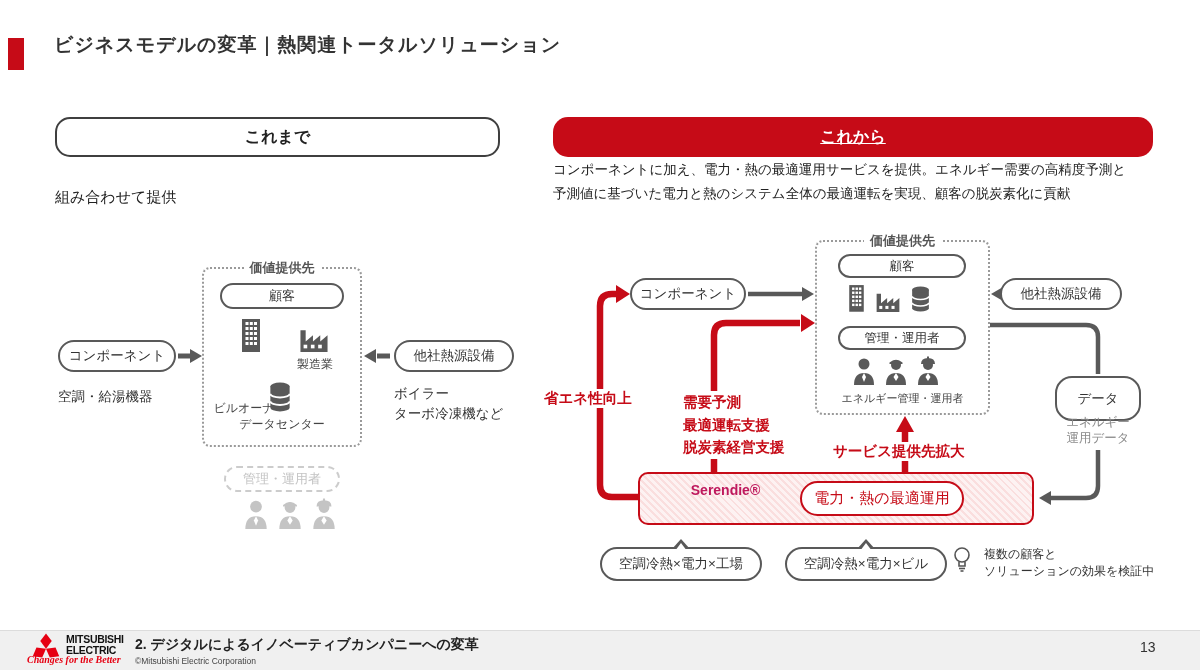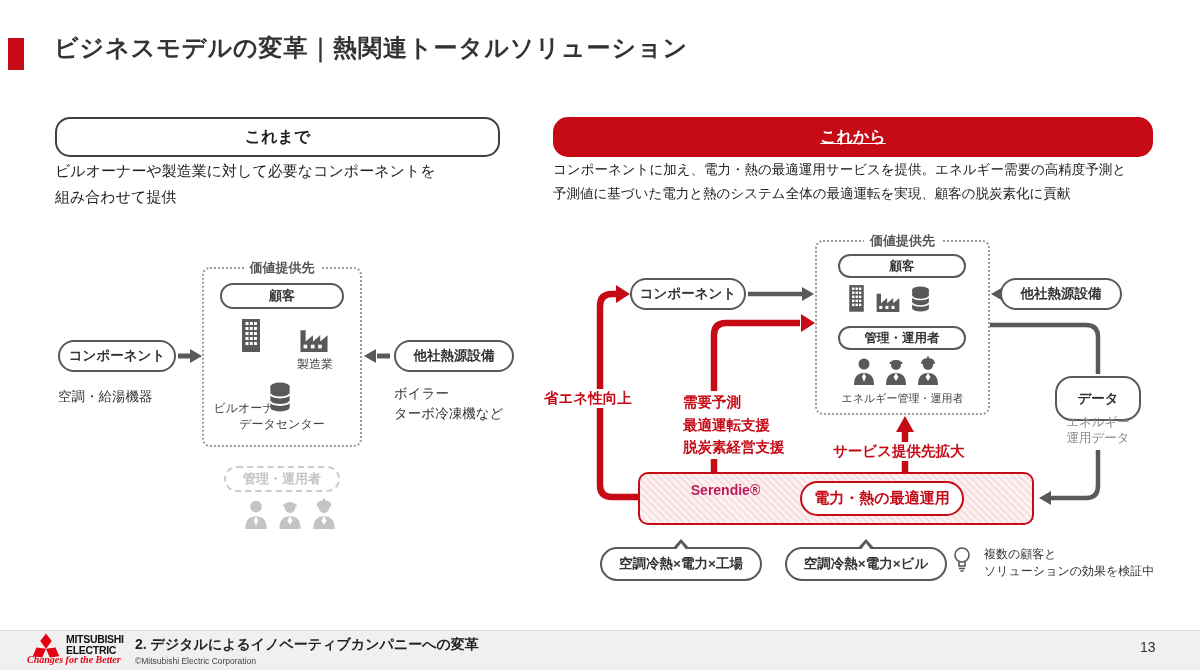--- a/index.html
+++ b/index.html
@@ -2,34 +2,34 @@
 <html><head>
 <meta charset="utf-8">
 <style>
   * { margin:0; padding:0; box-sizing:border-box; }
   html,body { width:1200px; height:670px; }
   body { font-family:"Liberation Sans","DejaVu Sans",sans-serif; background:#fff; position:relative; overflow:hidden; }
   .abs { position:absolute; }
 
   
   .title-accent { left:8px; top:38px; width:16px; height:32px; background:#c60b17; }
-  .slide-title { left:54px; top:32px; font-size:24px; font-weight:bold; color:#333; letter-spacing:1px; }
+  .slide-title { left:54px; top:32px; font-size:19px; font-weight:bold; color:#333; letter-spacing:1px; }
 
   
   .hdr-pill { height:40px; border-radius:15px; display:flex; align-items:center; justify-content:center;
               font-size:16px; font-weight:bold; }
   .hdr-before { left:55px; top:117px; width:445px; border:2px solid #3f3f3f; color:#222; background:#fff; }
   .hdr-after  { left:553px; top:117px; width:600px; background:#c60b17; color:#fff;text-decoration:underline; }
   .desc { font-size:13.5px; color:#222; line-height:1.75; }
   .desc-before { left:55px; top:158px; width:470px; font-size:15px; }
   .desc-after  { left:553px; top:158px; width:625px; }
 
   
   .pill { position:absolute; display:flex; align-items:center; justify-content:center; background:#fff;
-          border:2px solid #595959; border-radius:17px; font-weight:bold; color:#333; z-index:2; }
+          border:2px solid #595959; border-radius:17px; font-weight:normal; color:#333; z-index:2; }
   .dashed-box { position:absolute; border:2px dotted #9a9a9a; border-radius:8px; background:#fff; z-index:1; }
   .box-label { position:absolute; text-align:center; z-index:2; font-weight:bold; color:#555; font-size:13px; }
   .box-label span { background:#fff; padding:0 6px; }
   .icon-label { position:absolute; text-align:center; color:#444; z-index:2; }
   .note { position:absolute; color:#333; z-index:2; }
   .gray-note { color:#8a8a8a; }
   .red-label { position:absolute; color:#c60b17; font-weight:bold; background:#fff; z-index:3; padding:0 2px; }
   .icon { position:absolute; z-index:2; color:#595959; }
   .icon svg { display:block; }
   .ghost { color:#c4c4c4 !important; }
@@ -97,21 +97,21 @@
     <polygon points="801,314 815,323 801,332"></polygon>
     <polygon points="896,432 914,432 905,416"></polygon>
   </g>
 </svg>
 
 <div class="abs title-accent"></div>
 <h1 class="abs slide-title">ビジネスモデルの変革｜熱関連トータルソリューション</h1>
 
 <div class="abs hdr-pill hdr-before">これまで</div>
 <div class="abs desc desc-before">
-  <span>ビルオーナーや製造業に対して必要なコンポーネントを</span><br>
+  <br>
   <span>組み合わせて提供</span>
 </div>
 
 <div class="dashed-box" style="left:202px;top:267px;width:160px;height:180px;"></div>
 <div class="box-label" style="left:202px;top:259px;width:160px;"><span>価値提供先</span></div>
 <div class="pill" style="left:220px;top:283px;width:124px;height:26px;font-size:13px;">顧客</div>
 
 <div class="icon" style="left:238px;top:318px;">
   <svg width="26" height="34" viewBox="0 0 26 34">
       <rect x="4" y="1" width="18" height="33" fill="currentColor"></rect>

